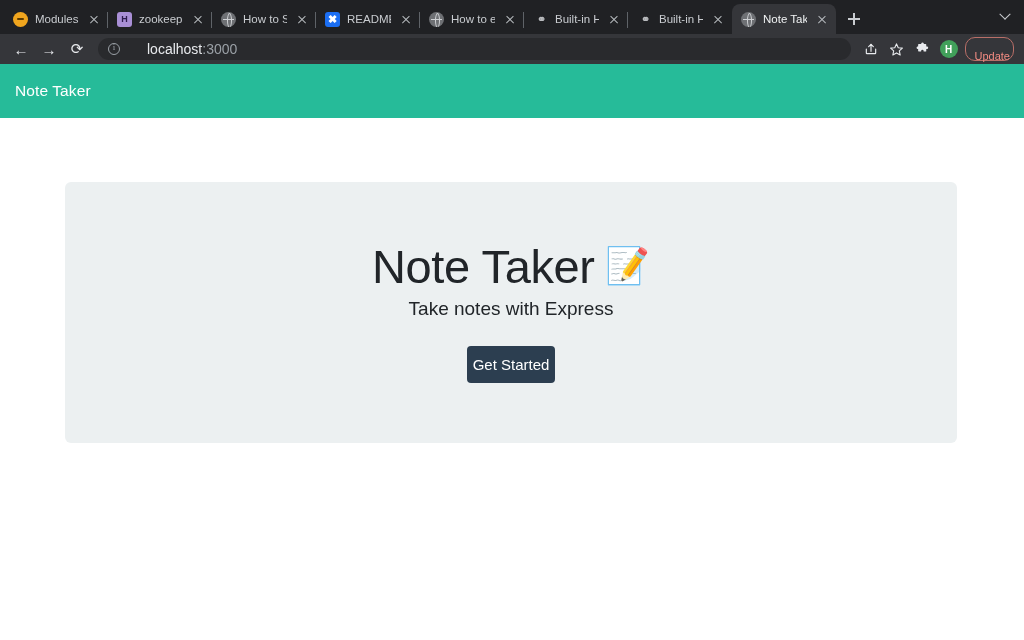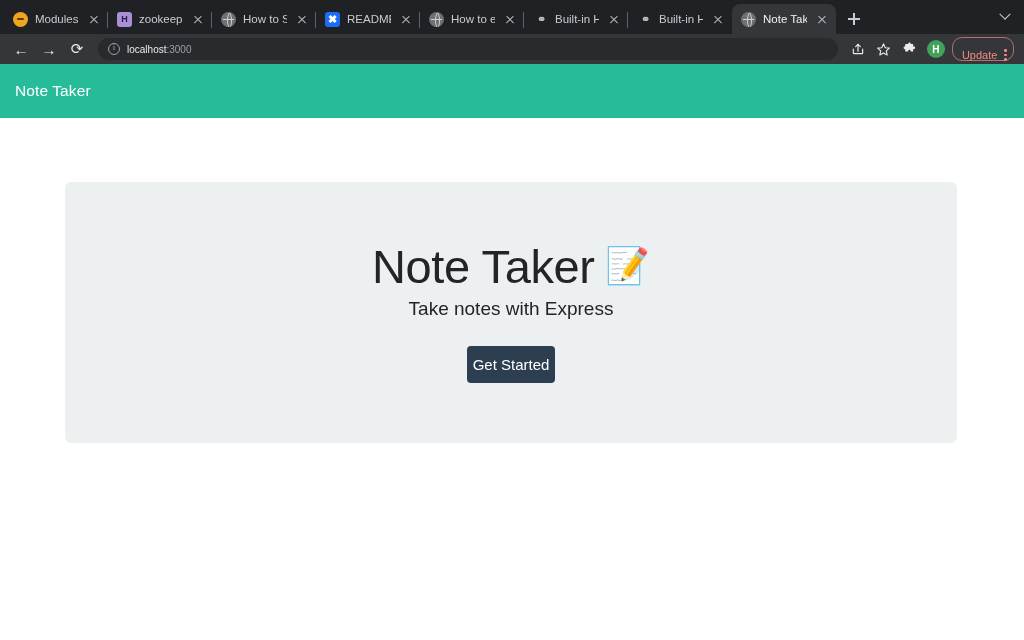--- a/index.html
+++ b/index.html
@@ -179,21 +179,21 @@
   }
   .info-icon::after {
     content: "i";
     position: absolute;
     left: 0; right: 0; top: -2px;
     text-align: center;
     font-size: 9px;
     color: #9aa0a6;
     font-family: "Liberation Serif", serif;
   }
-  .url { font-size: 10px; color: #e8eaed; white-space: nowrap; }
+  .url { font-size: 14px; color: #e8eaed; white-space: nowrap; margin-left: 20px; }
   .url .dim { color: #9aa0a6; }
 
   .toolbar-right { display: flex; align-items: center; gap: 2px; margin-left: auto; padding-left: 6px; }
 
   .ic {
     width: 24px; height: 24px;
     display: flex; align-items: center; justify-content: center;
     flex: 0 0 24px;
     color: #e8eaed;
   }
@@ -209,20 +209,21 @@
     flex: 0 0 18px;
   }
   .update-pill {
     display: flex; align-items: center;
     height: 24px;
     border: 1px solid #b96f68;
     border-radius: 10px;
     padding: 12px 3px 0 9px;
     gap: 4px;
     margin-left: 2px;
+    flex-direction: column;
   }
   .update-pill .lbl { font-size: 11px; color: #f28b82; white-space: nowrap; }
   .kebab { display: flex; flex-direction: column; gap: 2px; padding: 0 3px; }
   .kebab i { width: 2.6px; height: 2.6px; border-radius: 50%; background: #f28b82; display: block; }
 
   
   .viewport { flex: 1 1 auto; background: #ffffff; overflow: hidden; position: relative; }
 
   .app-header {
     height: 54px;

